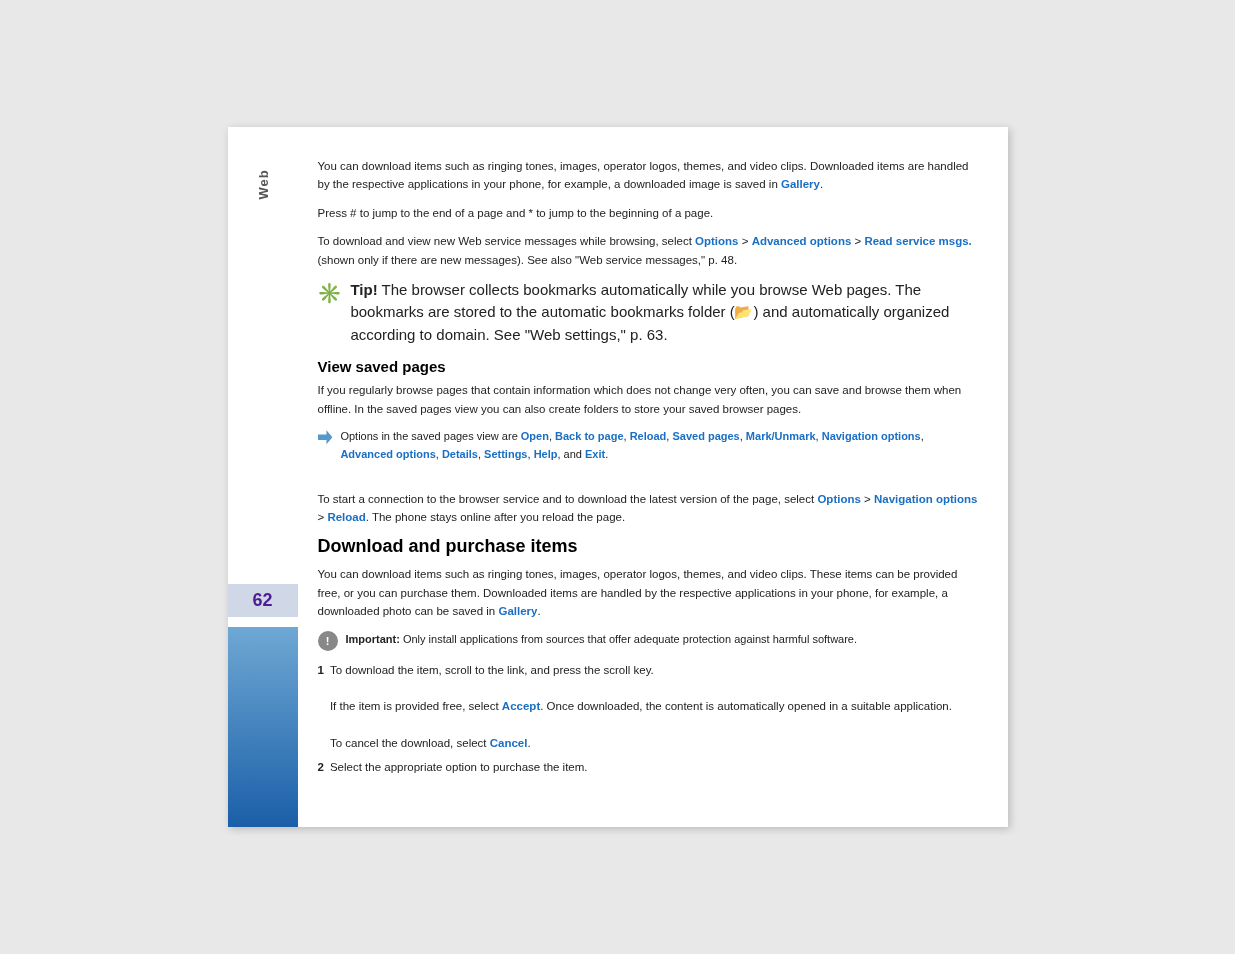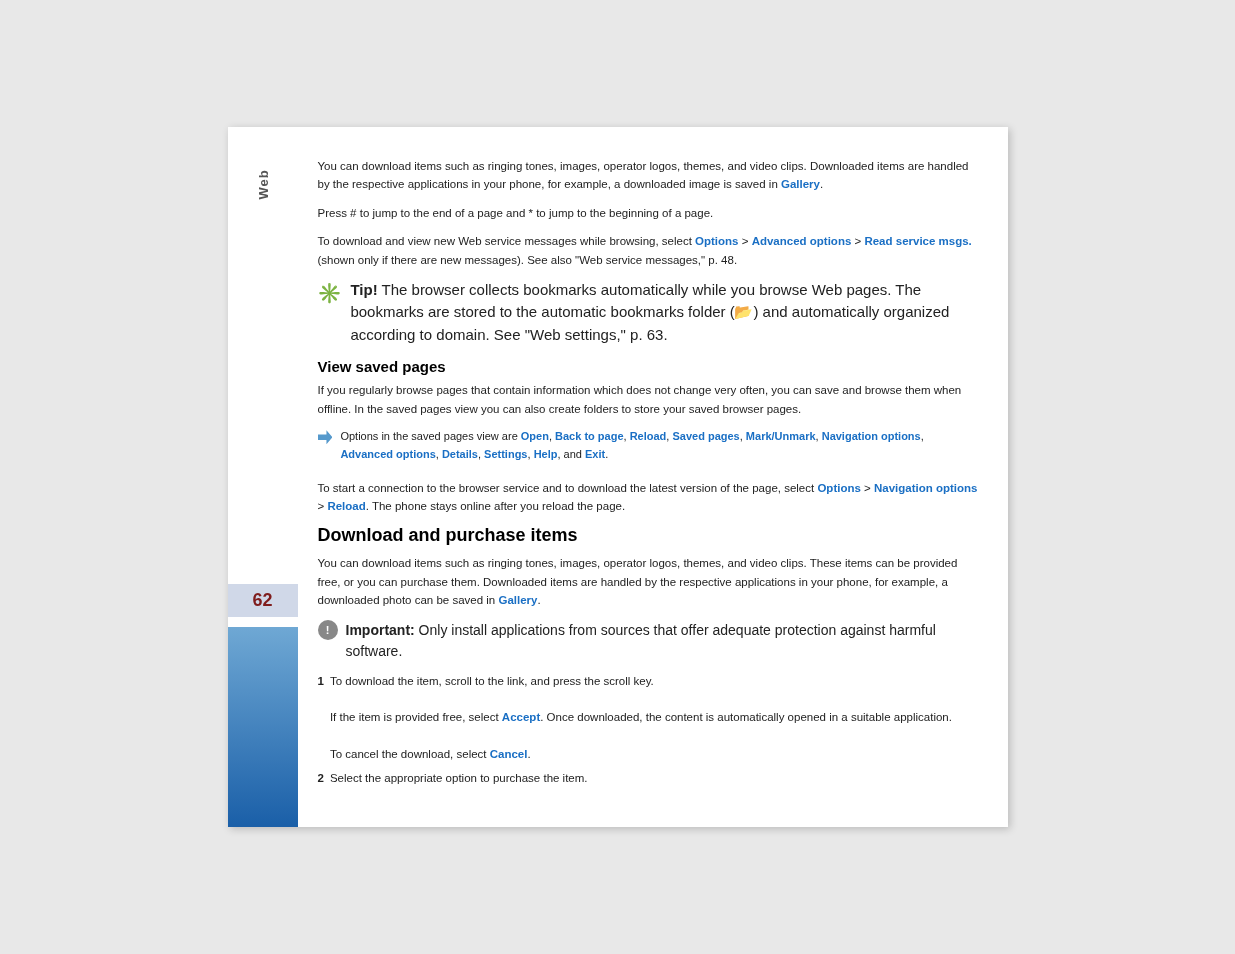--- a/index.html
+++ b/index.html
@@ -54,21 +54,21 @@
       bottom: 210px;
       left: 0;
       right: 0;
       display: flex;
       justify-content: center;
       align-items: center;
       background: #d0d8e8;
       padding: 6px 0;
       font-size: 18px;
       font-weight: bold;
-      color: #7f1d1d;
+      color: #4c1d95;
     }
     .content {
       flex: 1;
       padding: 30px 30px 30px 20px;
       display: grid;
       grid-template-columns: 1fr;
       gap: 0 30px;
     }
     .left-col { }
     .right-col { }
@@ -119,21 +119,21 @@
       line-height: 1.6;
       color: #222;
     }
     .important-box {
       display: flex;
       align-items: flex-start;
       margin-bottom: 10px;
       gap: 8px;
     }
     .important-text {
-      font-size: 14px;
+      font-size: 11px;
       line-height: 1.5;
       color: #222;
     }
     .numbered-list {
       margin-left: 0;
       padding-left: 0;
       list-style: none;
     }
     .numbered-list li {
       font-size: 11.5px;

